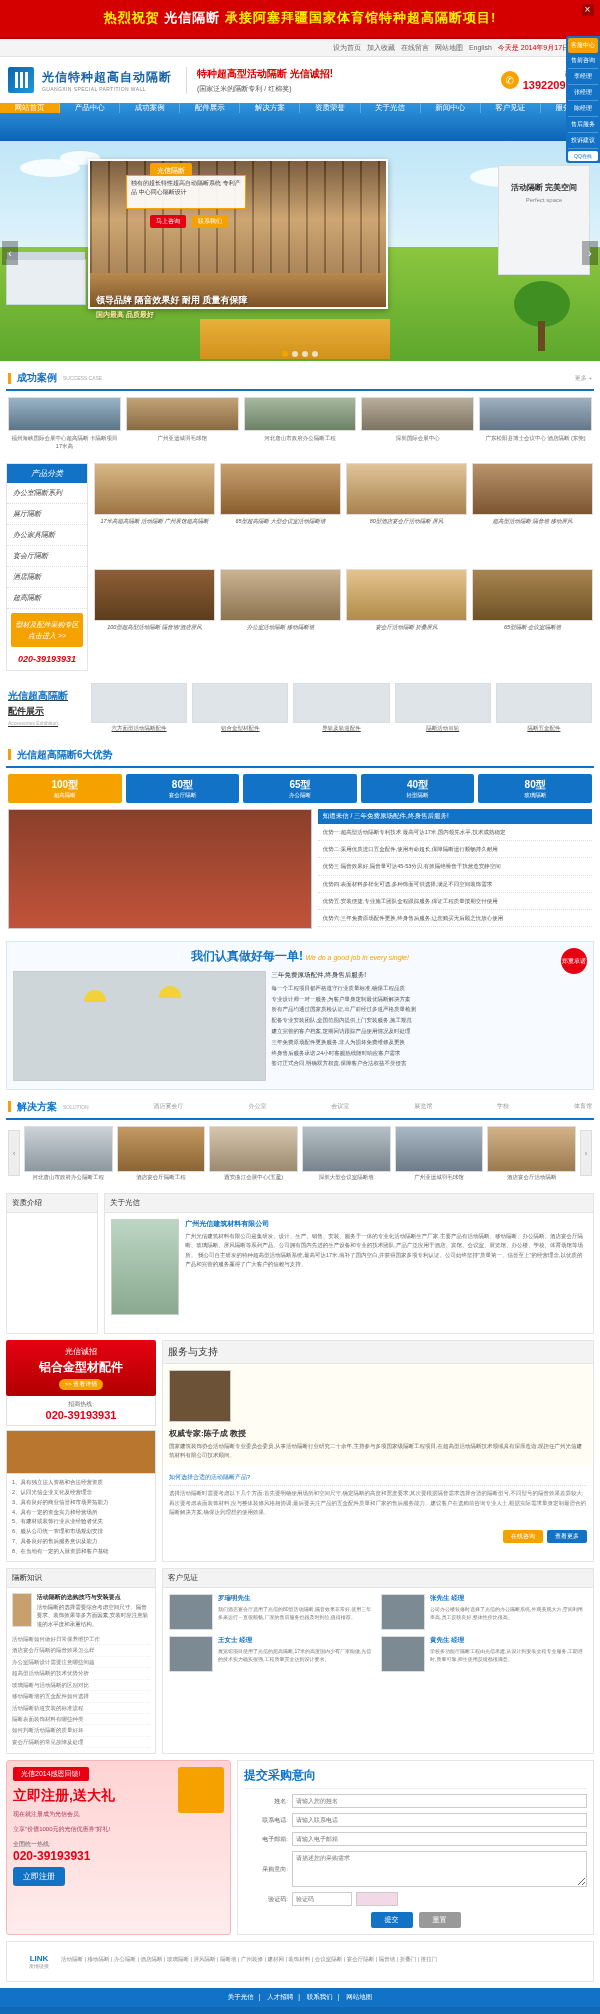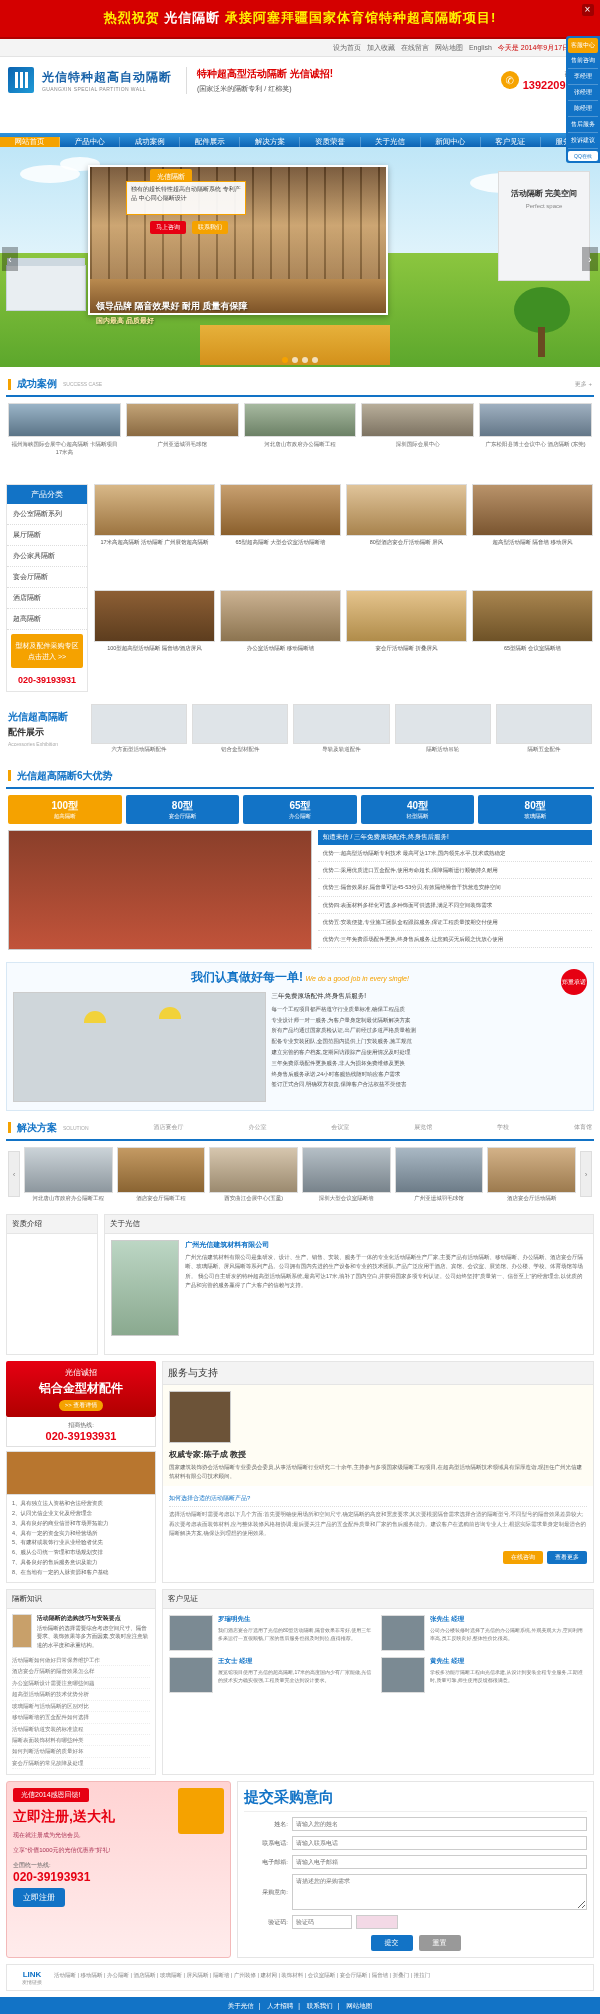--- a/index.html
+++ b/index.html
@@ -78,23 +78,22 @@
     display:flex;align-items:center;justify-content:center;
   }
   .header-tel .label { font-size: 6px; color: #666; }
   .header-tel .num { font-size: 11px; color: #e60012; font-weight: bold; }
 
   
   .nav {
     background: #1273c6;
     background: linear-gradient(#2f94de,#0c64b4);
     display: flex;
-    height: 14px;
-    align-items: flex-end;
-    margin-top: 30px;
+    height: 38px;
+    align-items: flex-start;
   }
   .nav a {
     flex: 1;
     color: #fff;
     font-size: 7.5px;
     display: flex; align-items: center; justify-content: center;
     border-right: 1px solid rgba(255,255,255,.25);
     text-decoration: none;
   }
   .nav a:last-child { border-right: none; }
@@ -187,33 +186,33 @@
   .sec-head .en{font-size:5px;color:#aaa;}
   .sec-head .more{margin-left:auto;font-size:6px;color:#999;}
 
   
   .case-row{display:flex;gap:5px;padding:6px 2px;}
   .case-card{flex:1;}
   .case-thumb{width:100%;height:34px;border:1px solid #ddd;}
   .case-card .cap{font-size:5.5px;color:#666;text-align:center;margin-top:3px;line-height:1.5;}
 
   
-  .prod-wrap{display:flex;gap:6px;margin:21px 6px 0;}
+  .prod-wrap{display:flex;gap:6px;margin:6px 6px 0;font-style:italic;}
   .prod-side{width:82px;background:#fff;border:1px solid #e5e5e5;}
   .prod-side .ps-head{background:#1273c6;color:#fff;font-size:8px;text-align:center;padding:4px 0;}
   .prod-side .ps-item{font-size:7px;color:#444;padding:5px 6px;border-bottom:1px dotted #ddd;}
   .prod-side .ps-promo{background:#f5a200;color:#fff;font-size:7px;text-align:center;padding:6px 2px;margin:4px;border-radius:2px;line-height:1.6;}
   .prod-side .ps-tel{font-size:9px;color:#e60012;font-weight:bold;text-align:center;padding:3px 0 6px;}
   .prod-main{flex:1;display:flex;flex-wrap:wrap;gap:5px;}
   .prod-card{width:calc(25% - 4px);}
   .prod-card .img{width:100%;height:52px;border:1px solid #ddd;}
   .prod-card .cap{font-size:5.5px;color:#555;text-align:center;margin-top:3px;line-height:1.4;}
 
   
-  .acc-row{display:flex;gap:5px;align-items:center;padding:6px 2px;}
+  .acc-row{display:flex;gap:5px;align-items:center;padding:6px 2px;text-decoration:underline;}
   .acc-title{width:78px;}
   .acc-title .t1{font-size:10px;color:#1273c6;font-weight:bold;}
   .acc-title .t2{font-size:9px;color:#333;font-weight:bold;margin-top:2px;}
   .acc-title .t3{font-size:5px;color:#aaa;margin-top:2px;}
   .acc-card{flex:1;}
   .acc-card .img{width:100%;height:40px;border:1px solid #ddd;background:#dfe4e8;}
   .acc-card .cap{font-size:5.5px;color:#666;text-align:center;margin-top:2px;}
 
   
   .adv-tabs{display:flex;gap:4px;padding:6px 2px 0;}
@@ -308,31 +307,31 @@
   .rf-wrap{display:flex;gap:6px;margin:6px;}
   .reg{width:225px;background:linear-gradient(#ffd3d3,#ffecec);border:1px solid #f3b9b9;border-radius:3px;padding:6px;}
   .reg .tag{background:#e60012;color:#fff;font-size:7px;display:inline-block;padding:2px 8px;border-radius:2px;}
   .reg .h1{font-size:14px;color:#e60012;font-weight:bold;margin-top:6px;}
   .reg p{font-size:6px;color:#a35; margin-top:4px;line-height:1.7;}
   .reg .tel-lbl{font-size:6px;color:#666;margin-top:6px;}
   .reg .tel{font-size:12px;color:#e60012;font-weight:bold;}
   .reg .btn{background:#1273c6;color:#fff;font-size:8px;padding:4px 10px;border-radius:3px;display:inline-block;margin-top:4px;}
   .reg-gift{float:right;width:46px;height:46px;background:#f5a200;border-radius:3px;}
   .form{flex:1;border:1px solid #e5e5e5;padding:6px;}
-  .form .ft{font-size:15px;color:#1273c6;font-weight:bold;border-bottom:1px solid #eee;padding-bottom:4px;}
+  .form .ft{font-size:12px;color:#1273c6;font-weight:bold;border-bottom:1px solid #eee;padding-bottom:4px;}
   .frow{display:flex;align-items:center;gap:4px;margin-top:5px;}
   .frow label{width:44px;font-size:6px;color:#666;text-align:right;}
   .frow input,.frow textarea{flex:1;border:1px solid #ccc;height:14px;font-size:6px;padding:0 3px;font-family:inherit;}
   .frow textarea{height:36px;padding:2px 3px;}
   .fbtns{display:flex;gap:6px;justify-content:center;margin-top:6px;}
   .fbtns button{background:#1273c6;color:#fff;border:none;font-size:7px;padding:3px 14px;border-radius:2px;font-family:inherit;}
   .fbtns button.gray{background:#999;}
 
   
-  .links{margin:6px;border:1px solid #e5e5e5;display:flex;gap:2px;padding:5px;align-items:flex-start;}
+  .links{margin:6px;border:1px solid #e5e5e5;display:flex;gap:2px;padding:12px;align-items:flex-start;}
   .links .lk{width:40px;text-align:center;}
   .links .lk .en{font-size:8px;color:#1273c6;font-weight:bold;}
   .links .lk .cn{font-size:5px;color:#999;}
   .links .items{flex:1;font-size:5.5px;color:#888;line-height:1.9;}
 
   
   .footer-nav{background:#1273c6;color:#fff;text-align:center;font-size:6.5px;padding:5px 0;}
   .footer-nav span{margin:0 5px;}
   .footer{background:#0f6ab5;color:#cfe6f8;text-align:center;font-size:5.5px;padding:6px 0 10px;line-height:1.9;}
   .footer .icp{color:#9ecbec;}

